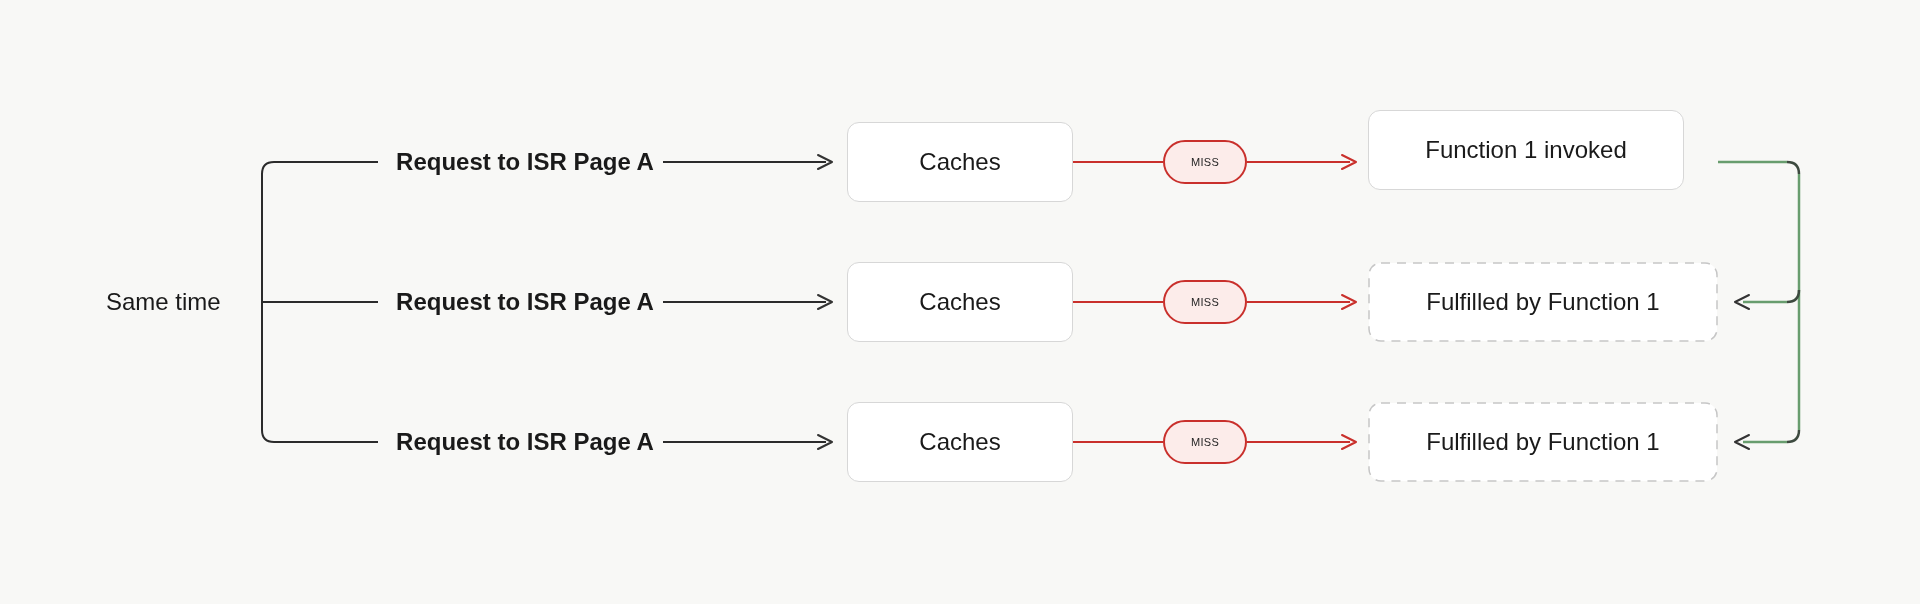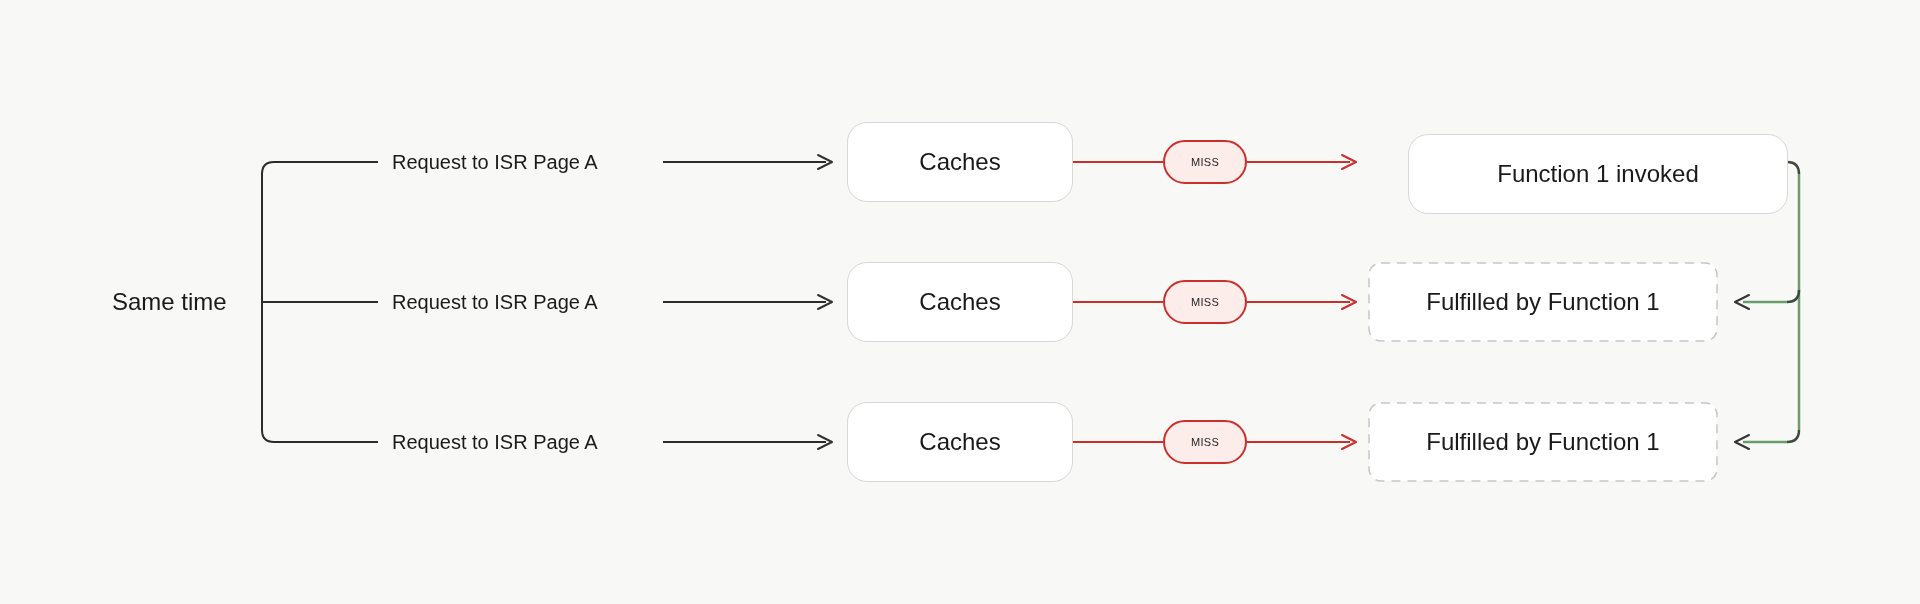--- a/index.html
+++ b/index.html
@@ -18,28 +18,28 @@
   .stroke-dark{stroke:var(--line-dark);stroke-width:2;fill:none;}
   .stroke-red{stroke:var(--miss-red);stroke-width:2;fill:none;}
   .stroke-green{stroke:var(--green);stroke-width:2.5;fill:none;}
   .stroke-arc{stroke:var(--arc-dark);stroke-width:2.5;fill:none;}
   .chevron{fill:none;stroke-linecap:round;stroke-linejoin:round;}
   .chevron.dark{stroke:#333;stroke-width:2;}
   .chevron.red{stroke:var(--miss-red);stroke-width:2;}
 
   .abs{position:absolute;box-sizing:border-box;}
   .request-label{
-    width:266px;height:32px;line-height:32px;white-space:nowrap;
-    font-size:20px;font-weight:400;color:var(--text);
+    width:266px;height:32px;line-height:32px;text-align:center;white-space:nowrap;
+    font-size:24px;font-weight:700;color:var(--text);
   }
   .same-time{
     width:130px;height:30px;line-height:30px;font-size:24px;white-space:nowrap;color:var(--text);
   }
   .node{
-    background:#ffffff;border:1.5px solid var(--border-gray);border-radius:20px;
+    background:#ffffff;border:1.5px solid var(--border-gray);border-radius:12px;
     display:flex;align-items:center;justify-content:center;
     font-size:24px;color:var(--text);
   }
   .node.dashed{border:none;background:transparent;}
   .node.dashed .dash-rect{position:absolute;left:0;top:0;}
   .node .label{position:relative;white-space:nowrap;}
   .pill{
     background:var(--miss-bg);border:2.5px solid var(--miss-red);border-radius:999px;
     display:flex;align-items:center;justify-content:center;
     font-size:11px;letter-spacing:.3px;color:#262626;
@@ -99,30 +99,30 @@
       <path class="stroke-green" d="M 1799 174 V 430"></path>
       <path class="stroke-arc" d="M 1799 290 Q 1799 302 1787 302"></path>
       <path class="stroke-green" d="M 1787 302 H 1743"></path>
       <path class="stroke-arc" d="M 1799 430 Q 1799 442 1787 442"></path>
       <path class="stroke-green" d="M 1787 442 H 1743"></path>
       <path class="chevron dark" d="M 1749 295 L 1735 302 L 1749 309"></path>
       <path class="chevron dark" d="M 1749 435 L 1735 442 L 1749 449"></path>
     </g>
   </svg>
 
-  <div class="abs same-time" style="left:112px;top:287px;">Same time</div>
+  <div class="abs same-time" style="left:106px;top:287px;">Same time</div>
 
   <div class="abs request-label" style="left:392px;top:146px;">Request to ISR Page A</div>
   <div class="abs node" style="left:847px;top:122px;width:226px;height:80px;">
     <span class="label">Caches</span>
   </div>
   <div class="abs pill" style="left:1163px;top:140px;width:84px;height:44px;">
     <span>MISS</span>
   </div>
-  <div class="abs node" style="left:1368px;top:134px;width:380px;height:80px;margin-left:40px;">
+  <div class="abs node" style="left:1368px;top:110px;width:316px;height:80px;">
     <span class="label">Function 1 invoked</span>
   </div>
 
   <div class="abs request-label" style="left:392px;top:286px;">Request to ISR Page A</div>
   <div class="abs node" style="left:847px;top:262px;width:226px;height:80px;">
     <span class="label">Caches</span>
   </div>
   <div class="abs pill" style="left:1163px;top:280px;width:84px;height:44px;">
     <span>MISS</span>
   </div>

